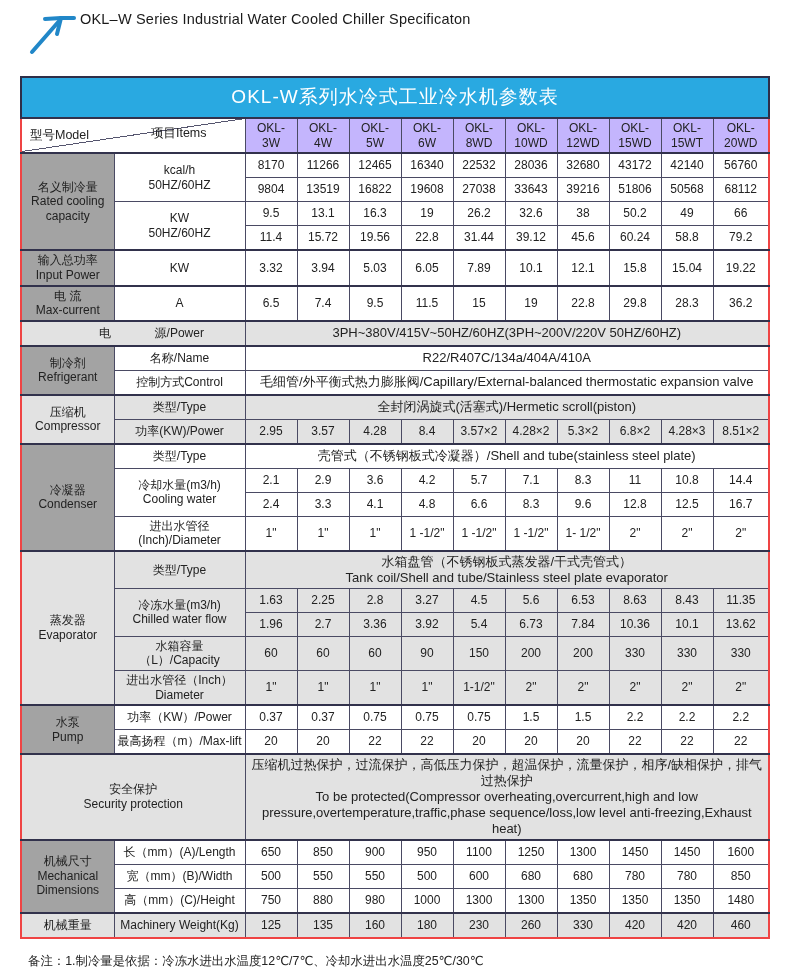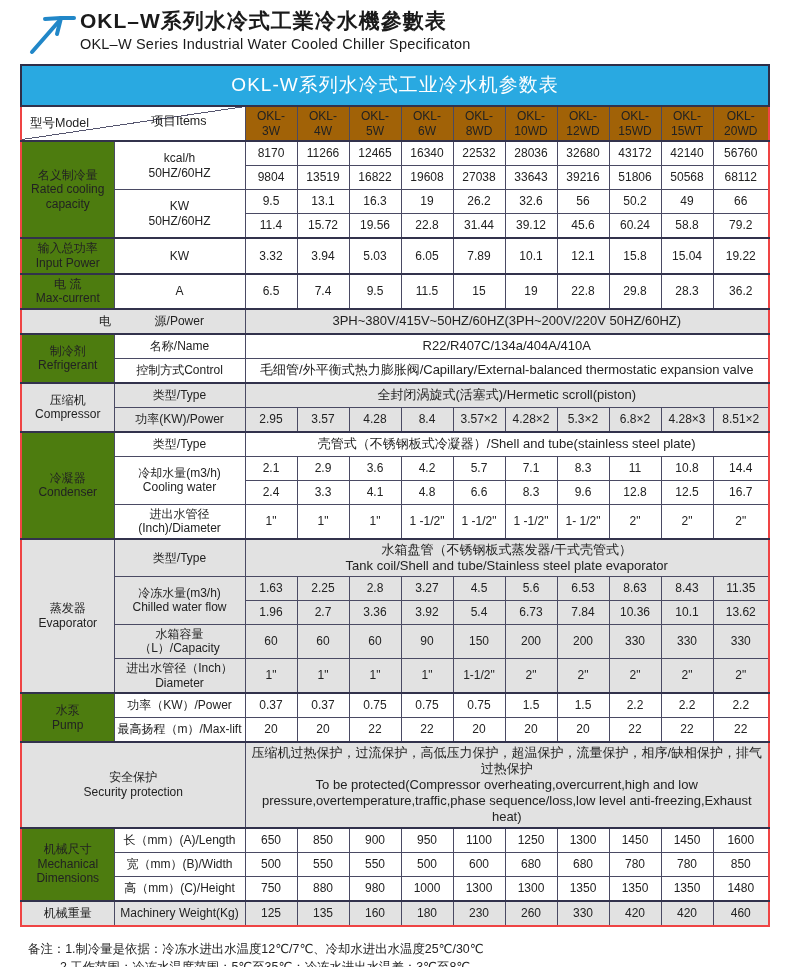--- a/index.html
+++ b/index.html
@@ -9,35 +9,35 @@
     color:#222; -webkit-font-smoothing:antialiased;
   }
   
   .page-header { display:flex; align-items:flex-start; padding:8px 0 2px 24px; }
   .logo { width:52px; height:48px; flex:0 0 auto; margin-top:2px; }
   .titles { margin-left:4px; }
   .title-zh { font-size:21px; font-weight:bold; letter-spacing:1px; color:#1a1a1a; line-height:1.2; }
   .title-en { font-size:14.5px; font-weight:normal; color:#1a1a1a; margin-top:3px; letter-spacing:0.2px; }
 
   
-  .table-wrap { margin:4px 20px 0 20px; }
+  .table-wrap { margin:16px 20px 0 20px; }
   .banner {
     background:#29a9e1; color:#ffffff; text-align:center;
     font-size:19px; padding:6px 0 7px 0; letter-spacing:1px;
     border:2px solid #2e2e48; border-bottom:none;
   }
   table.spec {
     width:100%; border-collapse:collapse; table-layout:fixed;
     font-size:12px; border:2px solid #ef4444;
   }
   table.spec td { border:1px solid #4a4a63; text-align:center; vertical-align:middle;
     padding:2px 1px; height:19px; line-height:1.22; color:#222; overflow:hidden; }
   tr.gtop td { border-top:2px solid #32324c; }
-  .glabel { background:#4d7c0f; }
-  .model-h { background:#a16207; line-height:1.15; padding-top:3px; padding-bottom:3px; }
+  .glabel { background:#a3a3a3; }
+  .model-h { background:#c4b5fd; line-height:1.15; padding-top:3px; padding-bottom:3px; }
   tr.shade td { background:#e2e2e2; }
   td.span-cell { font-size:13px; }
   td.left-cell { text-align:left; padding:4px 8px; }
   td.h30 { height:28px; }
   
   td.corner { position:relative; background:#ffffff; height:34px; padding:0; }
   .corner .diag { position:absolute; inset:0; display:block;
     background:linear-gradient(to bottom right, transparent calc(50% - 1px), #55556e calc(50% - 1px), #55556e 50%, transparent 50%); }
   .corner .c-model { position:absolute; left:8px; top:9px; font-size:12.5px; }
   .corner .c-items { position:absolute; right:38px; top:7px; font-size:12.5px; }
@@ -61,21 +61,20 @@
   <div class="logo">
     <svg viewBox="0 0 52 48" width="52" height="48">
       <g fill="none" stroke="#2187c8" stroke-width="4" stroke-linecap="round" stroke-linejoin="round">
         <path d="M8 42 L36 10"></path>
         <path d="M21 9 L37 8 L33 24"></path>
         <path d="M37 8 L50 8"></path>
       </g>
     </svg>
   </div>
   <div class="titles">
-    <div class="title-zh">OKL–W系列水冷式工業冷水機參數表</div>
     <div class="title-en">OKL–W Series Industrial Water Cooled Chiller Specificaton</div>
   </div>
 </div>
 
 <div class="table-wrap">
   <div class="banner">OKL-W系列水冷式工业冷水机参数表</div>
   <table class="spec">
     <colgroup>
       <col style="width:93px">
         <col style="width:131px">
@@ -175,21 +174,21 @@
           <td class="ilabel" rowspan="2">
             <div>KW</div>
             <div>50HZ/60HZ</div>
           </td>
           <td class="val">9.5</td>
           <td class="val">13.1</td>
           <td class="val">16.3</td>
           <td class="val">19</td>
           <td class="val">26.2</td>
           <td class="val">32.6</td>
-          <td class="val">56</td>
+          <td class="val">38</td>
           <td class="val">50.2</td>
           <td class="val">49</td>
           <td class="val">66</td>
         </tr>
         <tr>
           <td class="val">11.4</td>
           <td class="val">15.72</td>
           <td class="val">19.56</td>
           <td class="val">22.8</td>
           <td class="val">31.44</td>

